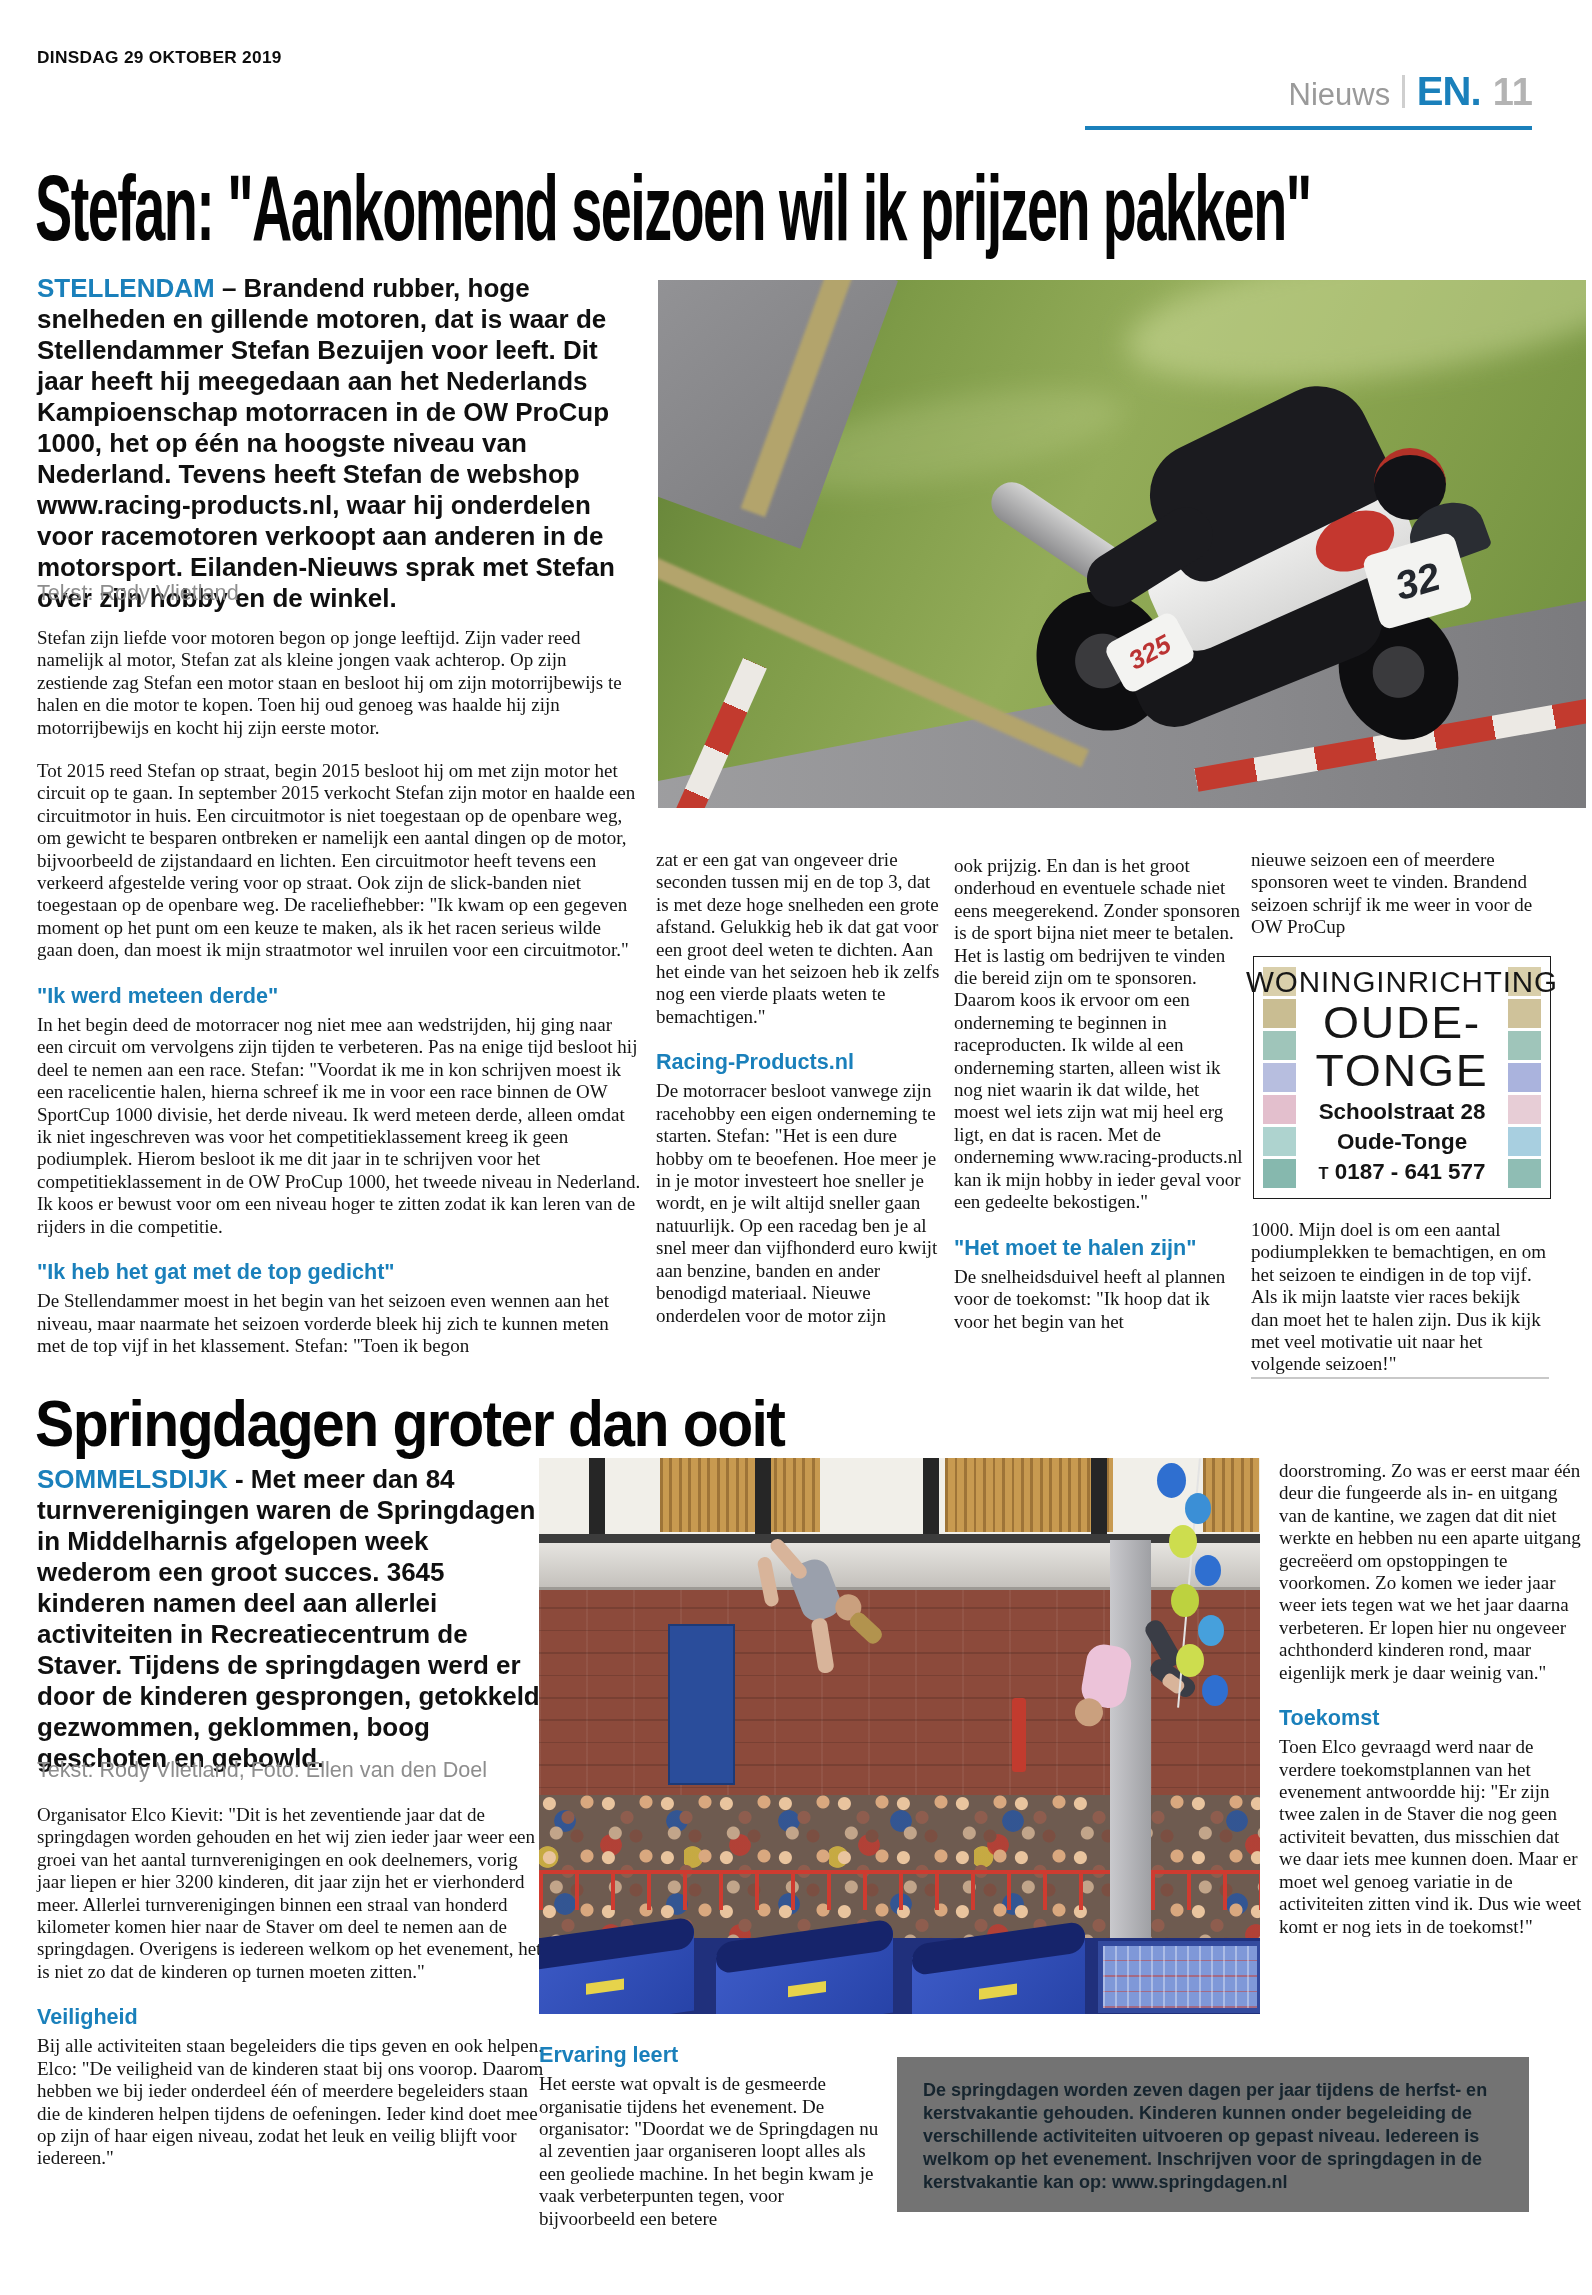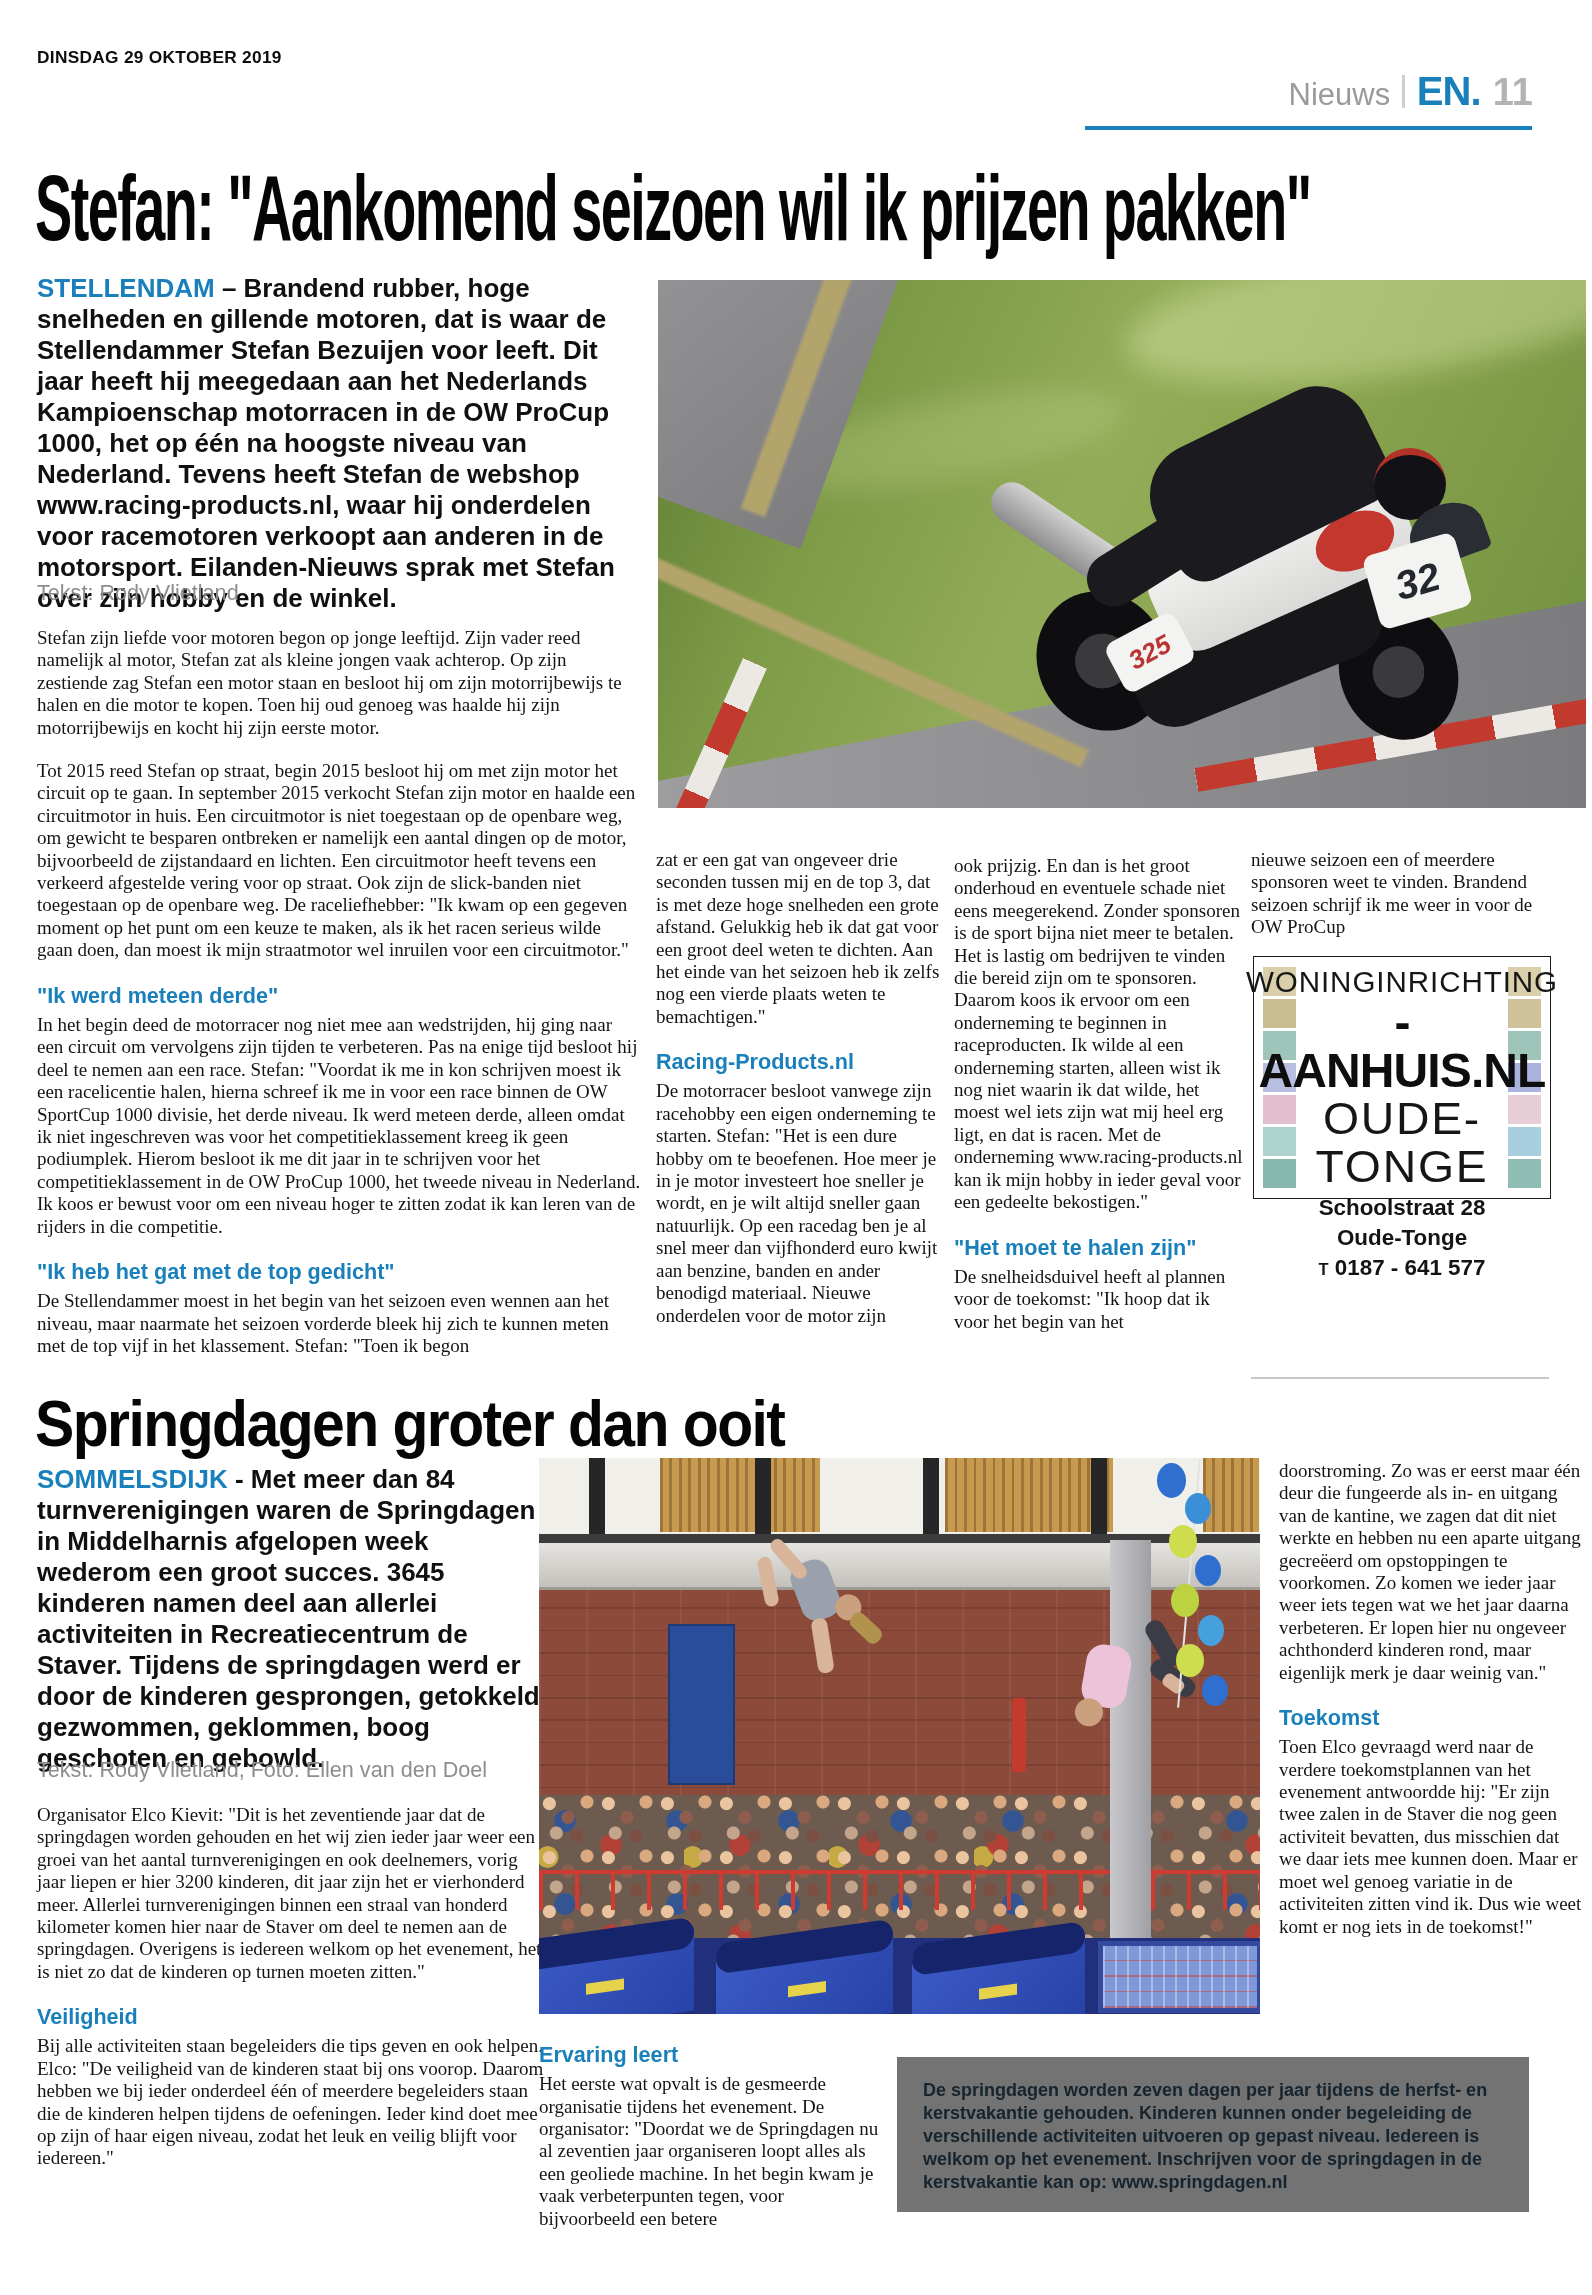--- a/index.html
+++ b/index.html
@@ -191,28 +191,30 @@
       <div style="background: rgb(217, 207, 171);"></div>
       <div style="background: rgb(207, 194, 154);"></div>
       <div style="background: rgb(159, 197, 186);"></div>
       <div style="background: rgb(170, 179, 221);"></div>
       <div style="background: rgb(231, 205, 214);"></div>
       <div style="background: rgb(168, 207, 224);"></div>
       <div style="background: rgb(143, 189, 180);"></div>
     </div>
     <div class="adinner">
       <div class="adl1">WONINGINRICHTING</div>
-      <div class="adl2">-AANHUIS.NL</div>
       <div class="adl3">OUDE-TONGE</div>
       <div class="adsm">Schoolstraat 28</div>
       <div class="adsm">Oude-Tonge</div>
       <div class="adsm"><span class="adpre">T</span> <span>0187 - 641 577</span></div>
     </div>
   </div>
 
+  <div class="abs serif" style="left:1251px;top:1219px;width:300px;">
+    <p>1000. Mijn doel is om een aantal podiumplekken te bemachtigen, en om het seizoen te eindigen in de top vijf. Als ik mijn laatste vier races bekijk dan moet het te halen zijn. Dus ik kijk met veel motivatie uit naar het volgende seizoen!"</p>
+  </div>
 
   <div class="abs endrule" style="left:1251px;top:1377px;width:298px;height:1.7px;"></div>
 
   <div class="abs h2" style="left:35px;top:1391px;">Springdagen groter dan ooit</div>
 
   <div class="abs lead" style="left:37px;top:1464px;width:511px;">
     <span class="loc">SOMMELSDIJK</span>
     <span>- Met meer dan 84 turnverenigingen waren de Springdagen in Middelharnis afgelopen week wederom een groot succes. 3645 kinderen namen deel aan allerlei activiteiten in Recreatiecentrum de Staver. Tijdens de springdagen werd er door de kinderen gesprongen, getokkeld, gezwommen, geklommen, boog geschoten en gebowld.</span>
   </div>
   <div class="abs byline" style="left:37px;top:1757px;">Tekst: Rody Vlietland, Foto: Ellen van den Doel</div>

